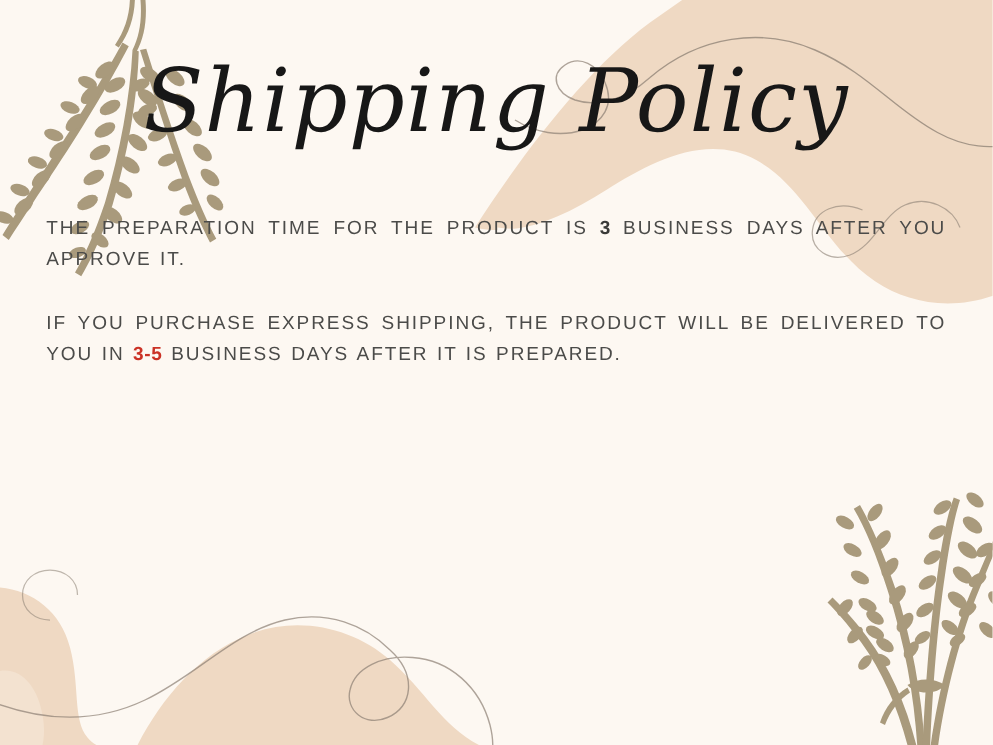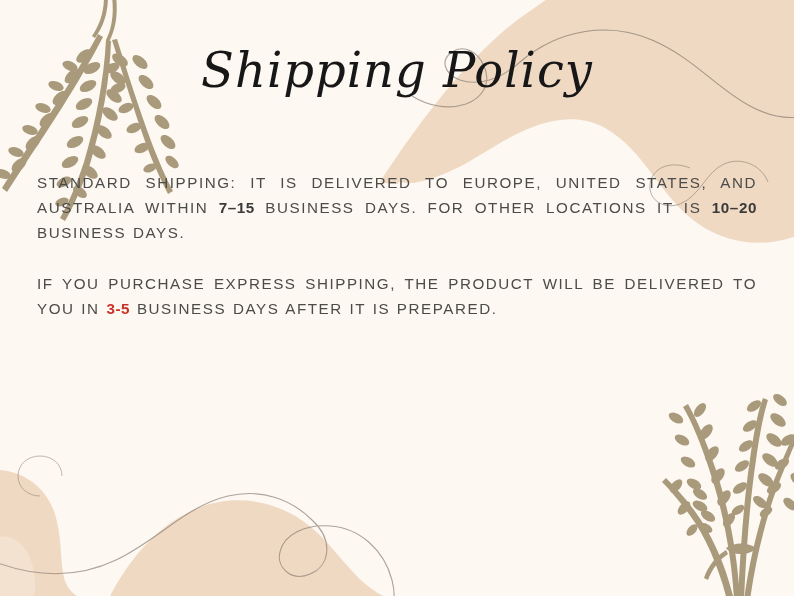--- a/index.html
+++ b/index.html
@@ -43,21 +43,21 @@
   }
 
   #title {
     position: absolute;
     left: 0;
     top: 46px;
     width: 794px;
     text-align: center;
     font-family: "DejaVu Serif", serif;
     font-style: italic;
-    font-size: 48px;
+    font-size: 70px;
     line-height: 1.0;
     letter-spacing: 1px;
     color: #171717;
     white-space: nowrap;
   }
 
   #body-copy {
     position: absolute;
     left: 37px;
     top: 170px;
@@ -228,21 +228,21 @@
       <path d="M 726 550 C 716 556 708 566 704 578 L 708 580 C 712 569 719 560 728 554 Z"></path>
     </g>
   </svg>
 
   <div id="content">
 
     <div id="title">Shipping Policy</div>
 
     <div id="body-copy">
 
-
-
-      <p class="para"><span>Standard shipping: it is delivered to Europe, United States, and Australia within </span><span class="b">7–15</span><span> business days. For other locations it is </span><span class="b">10–20</span><span> business days.</span></p>
+      <p class="para"><span>The preparation time for the product is </span><span class="b">3</span><span> business days after you approve it.</span></p>
+
+
 
       <p class="para"><span>If you purchase express shipping, the product will be delivered to you in </span><span class="red">3-5</span><span> business days after it is prepared.</span></p>
 
     </div>
   </div>
 </div>
 
 </body></html>

